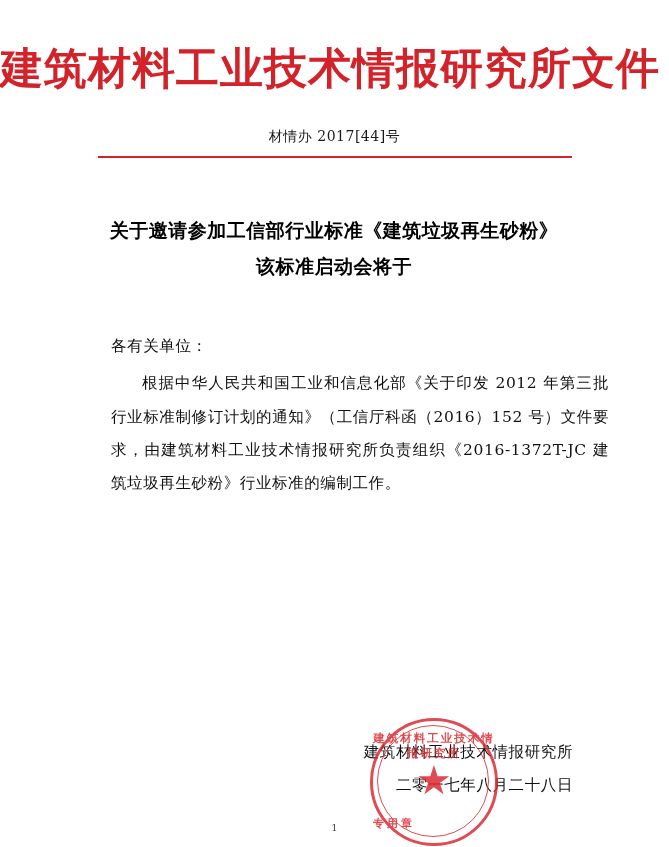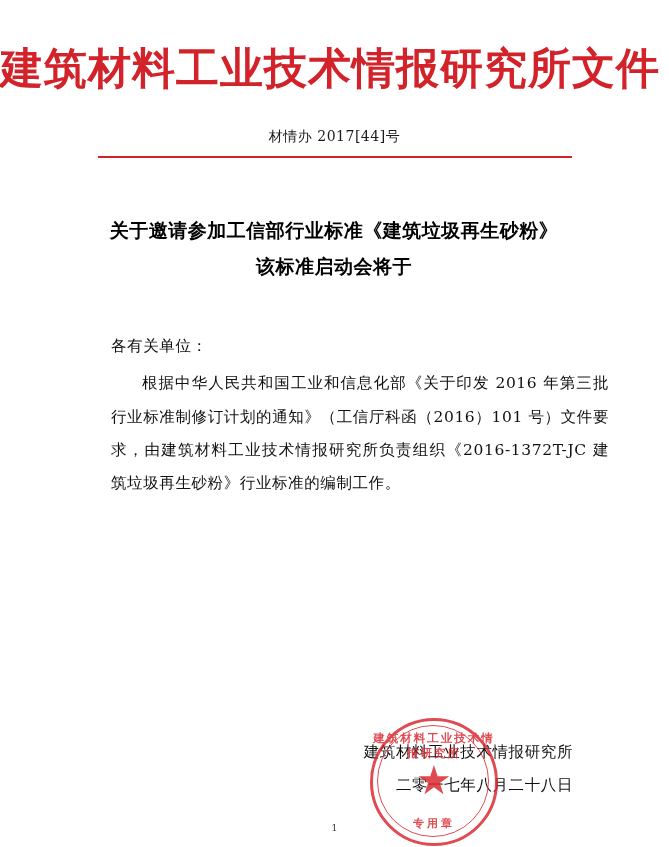--- a/index.html
+++ b/index.html
@@ -134,21 +134,20 @@
     text-align: center;
     color: #d8242c;
     font-size: 11.5px;
     letter-spacing: 2px;
     font-weight: bold;
   }
   .stamp .stamp-bottom-text {
     position: absolute;
     left: 0; bottom: 12px;
     width: 100%;
-    text-align: center;
     color: #d8242c;
     font-size: 11px;
     letter-spacing: 3px;
     font-weight: bold;
   }
   .page-number {
     position: absolute;
     bottom: 14px;
     left: 0;
     width: 669px;
@@ -170,21 +169,21 @@
 
   <div class="red-rule"></div>
 
   <div class="doc-title">
     <div>关于邀请参加工信部行业标准《建筑垃圾再生砂粉》</div>
     <div>该标准启动会将于</div>
   </div>
 
   <div class="body-text">
     <p>各有关单位：</p>
-    <p class="indent">根据中华人民共和国工业和信息化部《关于印发 2016 年第三批行业标准制修订计划的通知》（工信厅科函（2016）101 号）文件要求，由建筑材料工业技术情报研究所负责组织《2016-1372T-JC 建筑垃圾再生砂粉》行业标准的编制工作。</p>
+    <p class="indent">根据中华人民共和国工业和信息化部《关于印发 2012 年第三批行业标准制修订计划的通知》（工信厅科函（2016）152 号）文件要求，由建筑材料工业技术情报研究所负责组织《2016-1372T-JC 建筑垃圾再生砂粉》行业标准的编制工作。</p>
   </div>
 
   <div class="signature">
     <div>建筑材料工业技术情报研究所</div>
     <div>二零一七年八月二十八日</div>
   </div>
 
   <div class="stamp">
     <div class="inner-ring"></div>
     <div class="stamp-top-text">建筑材料工业技术情报研究所</div>

